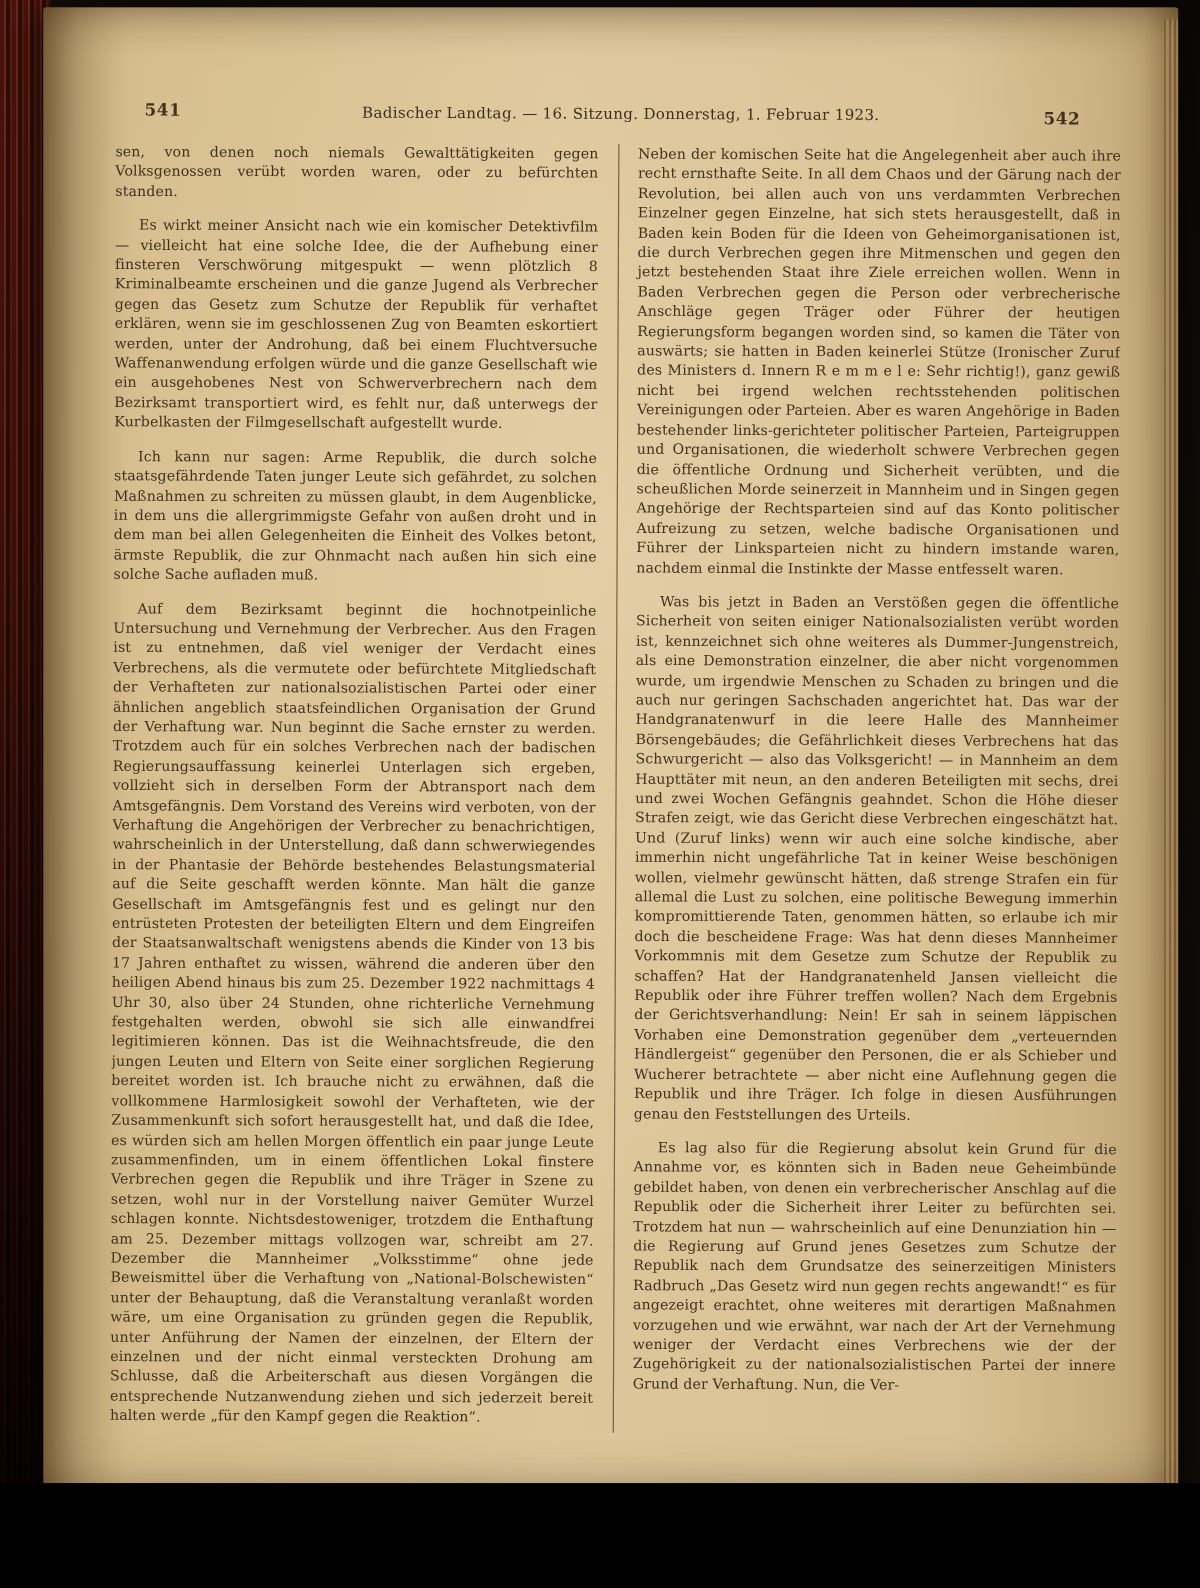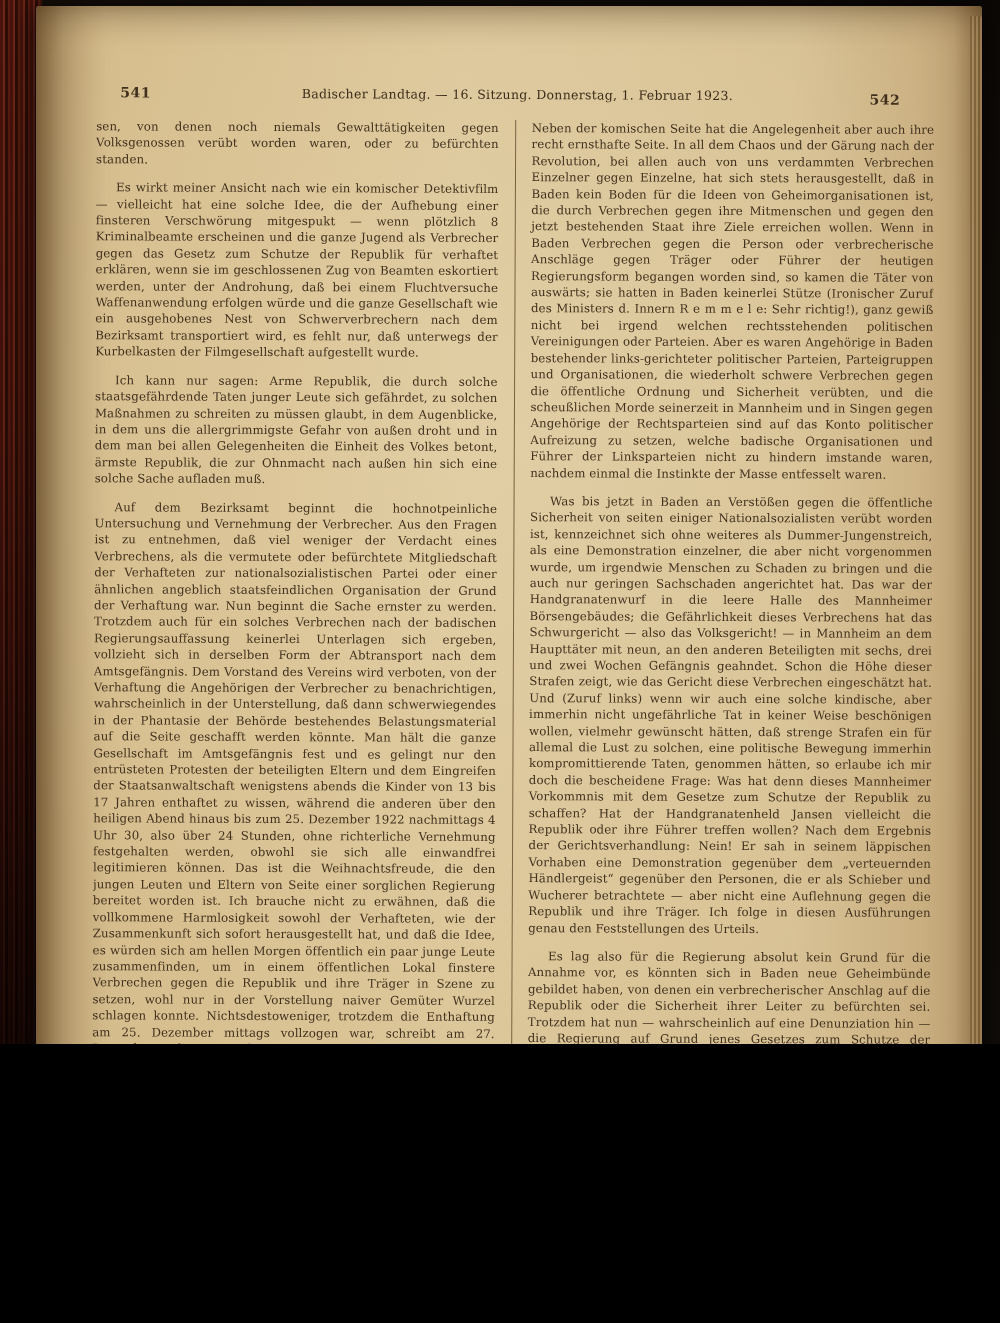--- a/index.html
+++ b/index.html
@@ -1,17 +1,17 @@
 <!DOCTYPE html>
 <html><head>
 <meta charset="utf-8">
 <style>
   html,body{margin:0;padding:0;background:#000;}
   .screen{
-    position:relative;width:1000px;height:1044px;overflow:hidden;
+    position:relative;width:1000px;height:1236px;overflow:hidden;
     background:
       radial-gradient(120% 90% at 55% 40%, rgba(60,40,20,.25), rgba(0,0,0,0) 60%),
       linear-gradient(135deg,#17100a 0%,#0b0705 45%,#100d09 100%);
     font-family:"DejaVu Serif", serif;
   }
   
   .book-edges{
     position:absolute;left:0;top:0;width:42px;height:1262px;
     background:
       linear-gradient(180deg, rgba(0,0,0,0) 0%, rgba(0,0,0,.15) 35%, rgba(0,0,0,.65) 75%, rgba(0,0,0,.9) 100%),

